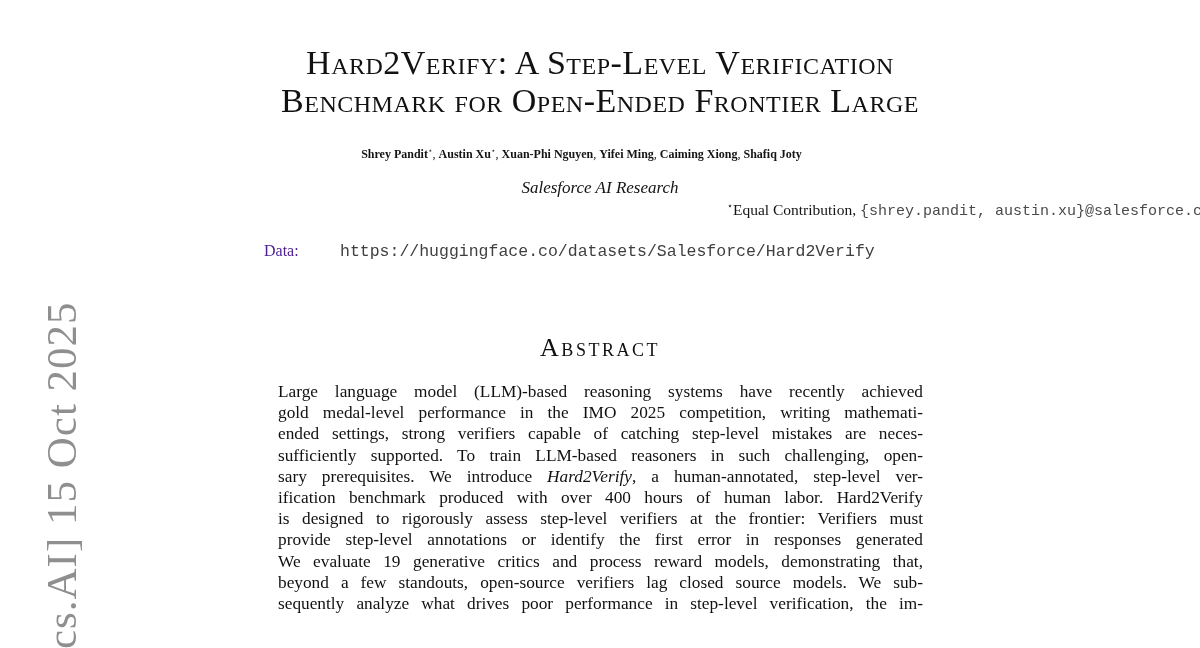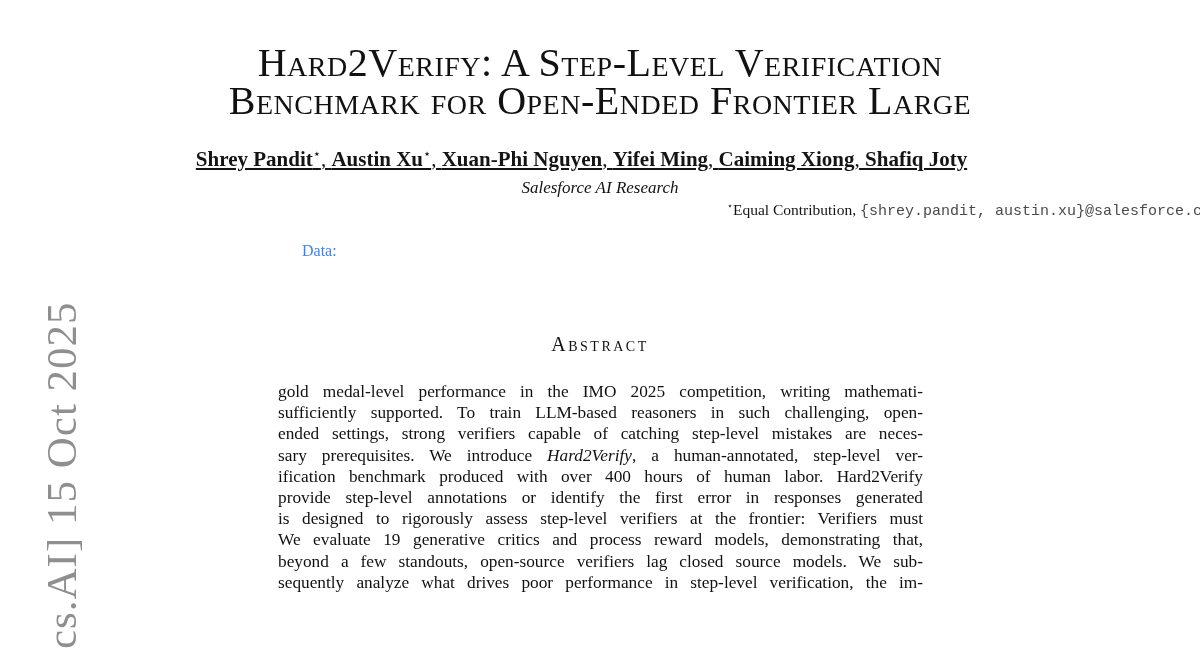--- a/index.html
+++ b/index.html
@@ -37,37 +37,36 @@
   
   .title {
     position: absolute;
     top: 44px;
     left: 0;
     width: 1200px;
     margin: 0;
     text-align: center;
     font-variant: small-caps;
     font-weight: normal;
-    font-size: 40px;
+    font-size: 34px;
     line-height: 38px;
     letter-spacing: 0.5px;
     color: #111111;
   }
   .title .t-line { display: block; }
 
   
   .authors {
     position: absolute;
     top: 147px;
     left: 0;
     width: 1163px;
     text-align: center;
-    font-size: 21px;
+    font-size: 12px;
     white-space: nowrap;
-    text-decoration: underline;
   }
   .authors .author-name { font-weight: bold; }
   .authors sup, .contrib sup {
     font-size: 62%;
     vertical-align: super;
     line-height: 0;
   }
 
   .affil {
     position: absolute;
@@ -98,37 +97,37 @@
 
   
   .links {
     position: absolute;
     left: 264px;
     top: 240px;
     font-size: 16px;
     line-height: 21px;
   }
   .link-row { display: flex; align-items: baseline; }
-  .link-label { width: 76px; color: #3b82f6; margin-left: 38px; }
+  .link-label { width: 76px; color: #4c1d95; }
   .link-url {
     font-size: 16.5px;
     color: #3f3f3f;
     text-decoration: none;
     white-space: nowrap;
   }
 
   
   .abs-heading {
     position: absolute;
     top: 333px;
     left: 0;
     width: 1200px;
     text-align: center;
     font-variant: small-caps;
-    font-size: 20px;
+    font-size: 26px;
     letter-spacing: 2.5px;
     color: #111111;
   }
   .abstract {
     position: absolute;
     left: 278px;
     top: 381px;
     width: 645px;
     font-size: 17.3px;
     line-height: 21.2px;
@@ -158,31 +157,33 @@
 
   <div class="affil">Salesforce AI Research</div>
 
   <div class="contrib">
     <sup>⋆</sup><span>Equal Contribution, </span><span class="mono">{shrey.pandit, austin.xu}@salesforce.com</span>
   </div>
 
   <div class="links">
     <div class="link-row">
       <span class="link-label">Data:</span>
+      <span class="link-url mono">https://huggingface.co/datasets/Salesforce/Hard2Verify</span>
     </div>
   </div>
 
   <div class="abs-heading">Abstract</div>
 
   <div class="abstract">
+    <div class="abs-line">Large language model (LLM)-based reasoning systems have recently achieved</div>
     <div class="abs-line">gold medal-level performance in the IMO 2025 competition, writing mathemati-</div>
+    <div class="abs-line">ended settings, strong verifiers capable of catching step-level mistakes are neces-</div>
     <div class="abs-line">sufficiently supported. To train LLM-based reasoners in such challenging, open-</div>
-    <div class="abs-line">ended settings, strong verifiers capable of catching step-level mistakes are neces-</div>
     <div class="abs-line"><span>sary prerequisites. We introduce </span><i>Hard2Verify</i><span>, a human-annotated, step-level ver-</span></div>
     <div class="abs-line">ification benchmark produced with over 400 hours of human labor. Hard2Verify</div>
+    <div class="abs-line">is designed to rigorously assess step-level verifiers at the frontier: Verifiers must</div>
     <div class="abs-line">provide step-level annotations or identify the first error in responses generated</div>
-    <div class="abs-line">is designed to rigorously assess step-level verifiers at the frontier: Verifiers must</div>
     <div class="abs-line">We evaluate 19 generative critics and process reward models, demonstrating that,</div>
     <div class="abs-line">beyond a few standouts, open-source verifiers lag closed source models. We sub-</div>
     <div class="abs-line">sequently analyze what drives poor performance in step-level verification, the im-</div>
   </div>
 
 </div>
 
 </body></html>

